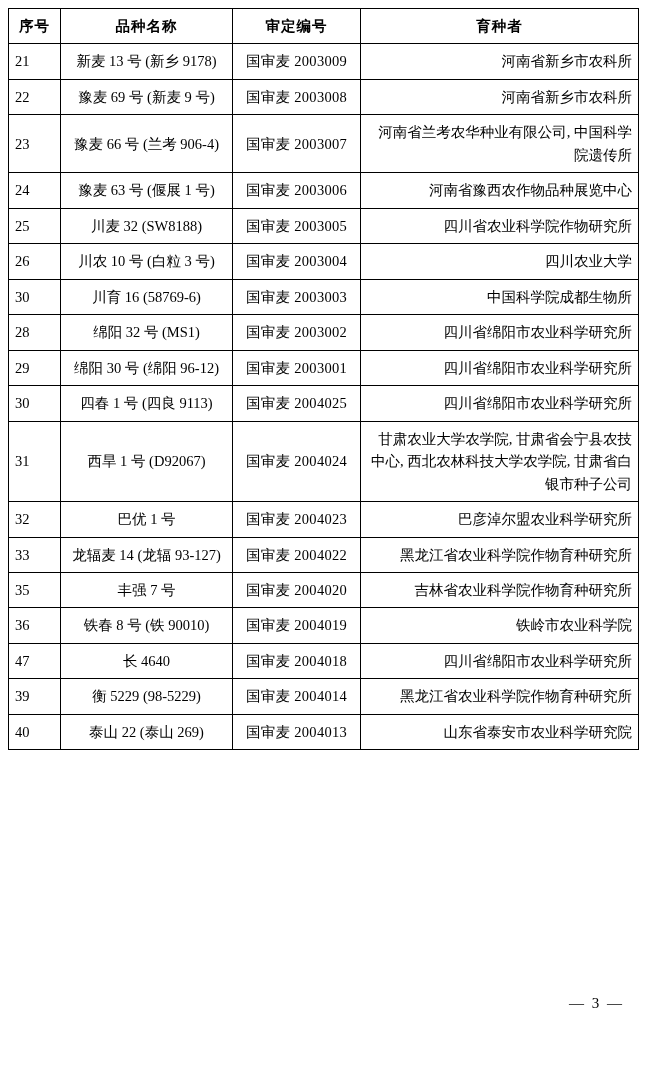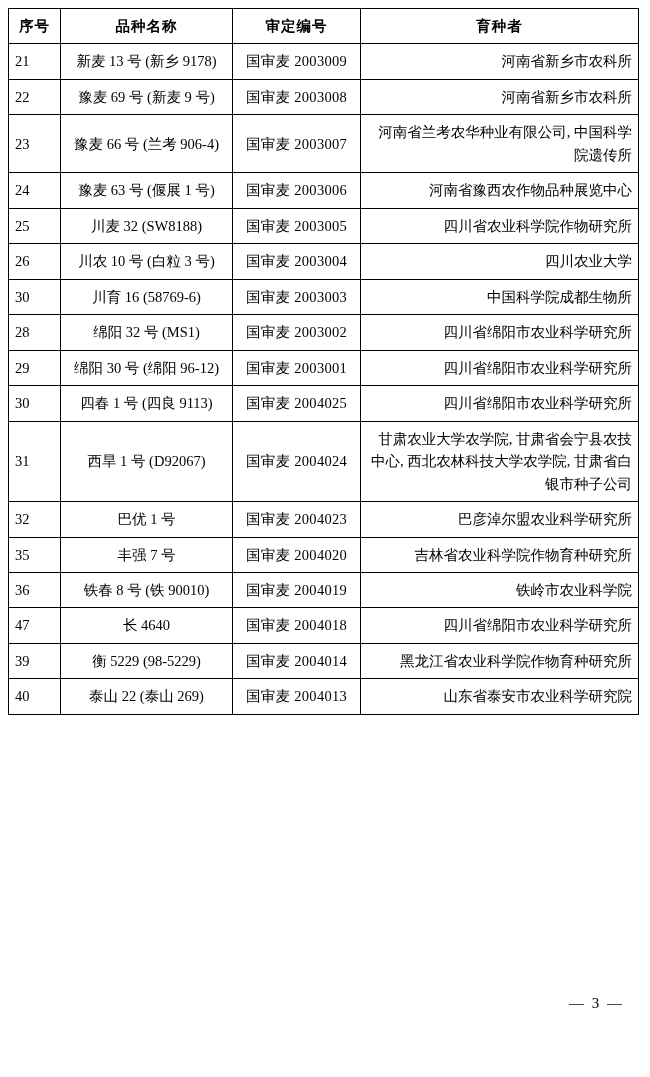--- a/index.html
+++ b/index.html
@@ -155,20 +155,26 @@
           <td class="code">国审麦 2004024</td>
           <td class="breeder">甘肃农业大学农学院, 甘肃省会宁县农技中心, 西北农林科技大学农学院, 甘肃省白银市种子公司</td>
         </tr>
         <tr>
           <td class="no">32</td>
           <td class="name">巴优 1 号</td>
           <td class="code">国审麦 2004023</td>
           <td class="breeder">巴彦淖尔盟农业科学研究所</td>
         </tr>
         <tr>
+          <td class="no">33</td>
+          <td class="name">龙辐麦 14 (龙辐 93-127)</td>
+          <td class="code">国审麦 2004022</td>
+          <td class="breeder">黑龙江省农业科学院作物育种研究所</td>
+        </tr>
+        <tr>
           <td class="no">35</td>
           <td class="name">丰强 7 号</td>
           <td class="code">国审麦 2004020</td>
           <td class="breeder">吉林省农业科学院作物育种研究所</td>
         </tr>
         <tr>
           <td class="no">36</td>
           <td class="name">铁春 8 号 (铁 90010)</td>
           <td class="code">国审麦 2004019</td>
           <td class="breeder">铁岭市农业科学院</td>

